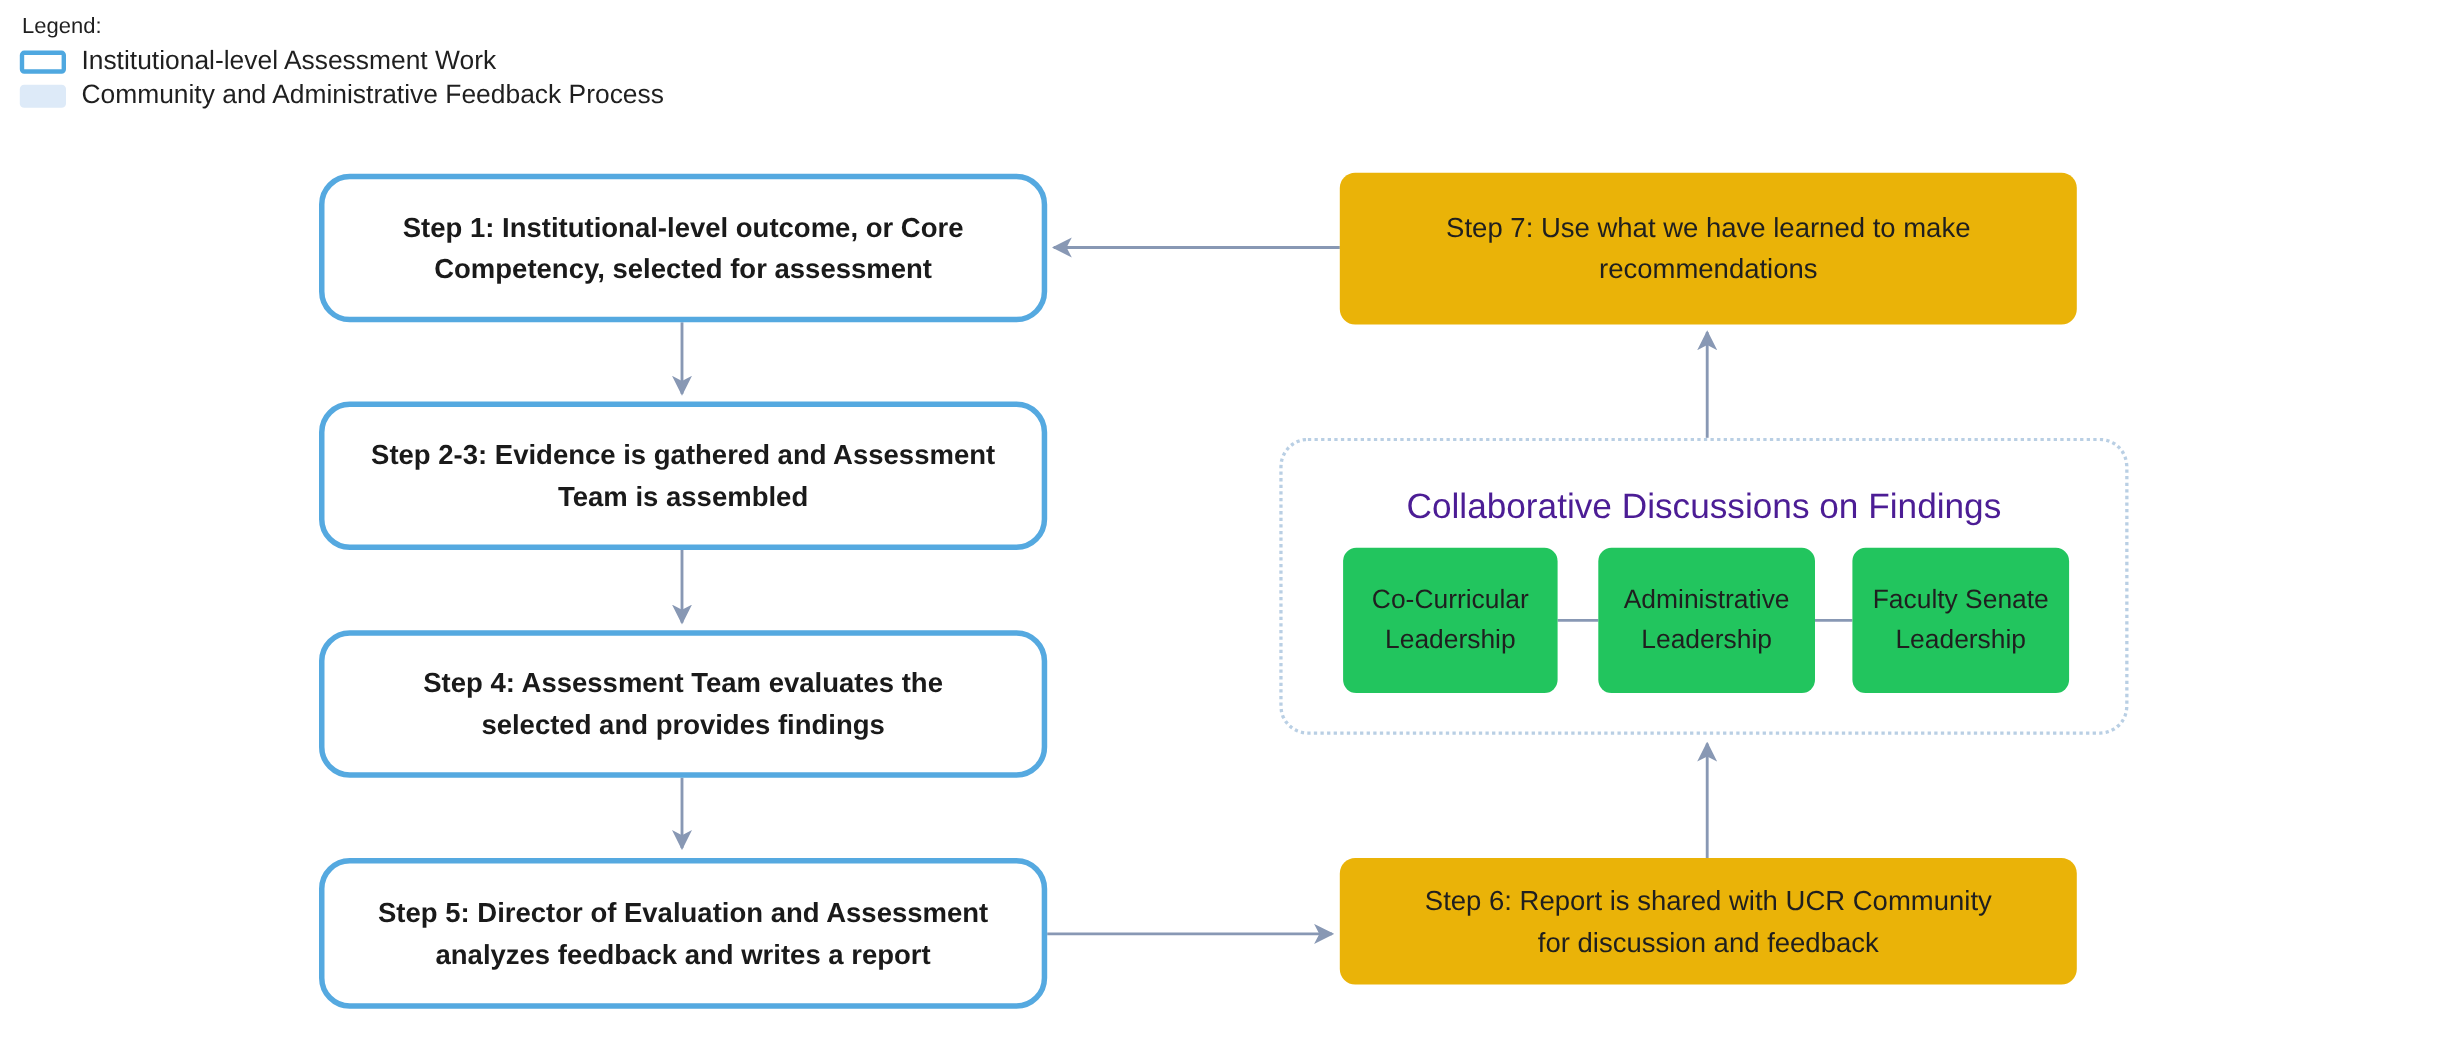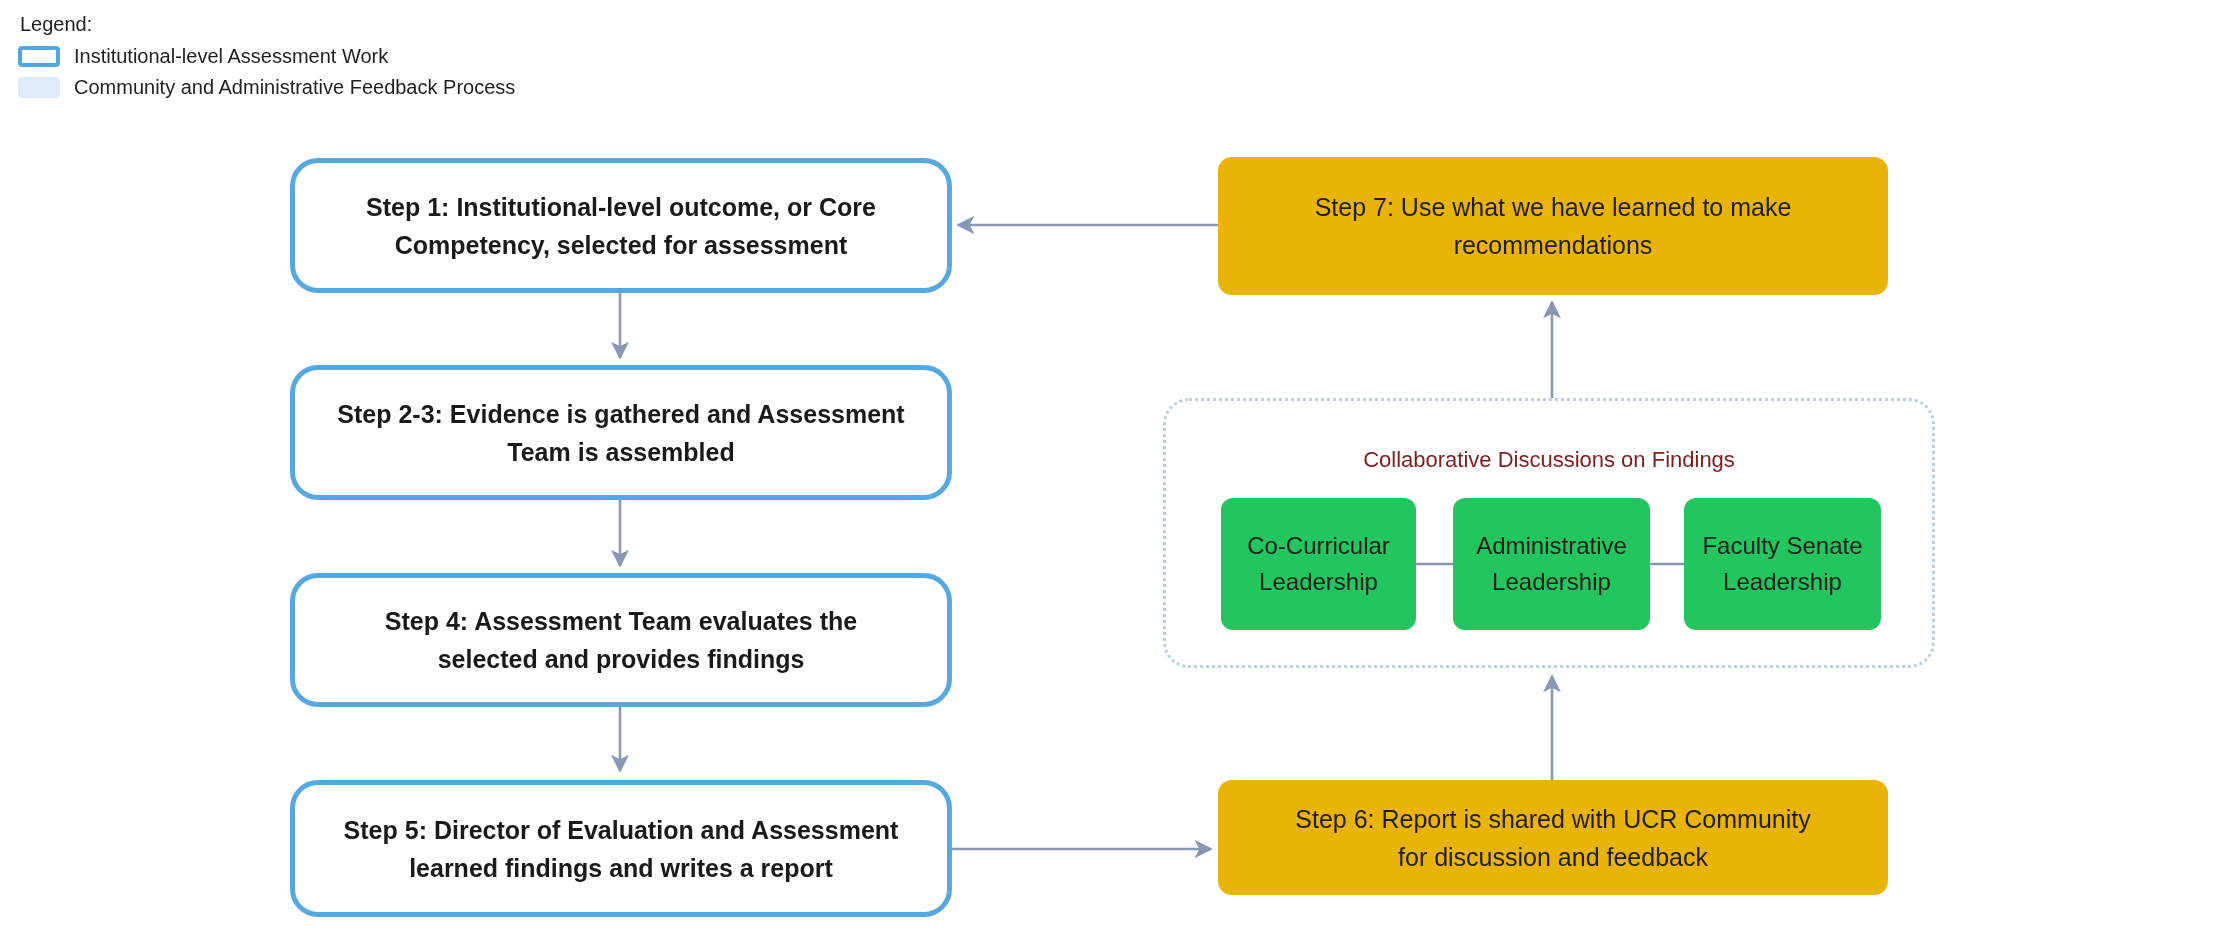--- a/index.html
+++ b/index.html
@@ -21,21 +21,21 @@
   }
   .legend-row{
     display:flex;align-items:center;height:26px;margin-bottom:5px;
   }
   .legend-swatch{
     width:42px;height:21px;border-radius:4px;flex:0 0 auto;
     margin-right:14px;
   }
   .sw-outline{background:#ffffff;border:4px solid #4fa8e0;box-sizing:border-box;}
   .sw-fill{background:#ddeaf8;border:none;}
-  .legend-label{font-size:20px;line-height:22px;color:#1f1f1f;white-space:nowrap;}
+  .legend-label{font-size:24px;line-height:22px;color:#1f1f1f;white-space:nowrap;}
 
   
   .node{
     position:absolute;
     display:flex;align-items:center;justify-content:center;
     text-align:center;
     box-sizing:border-box;
   }
   .node-text{display:block;}
 
@@ -74,23 +74,23 @@
   .group-box{
     position:absolute;
     border:3px dotted #b9cfe4;
     border-radius:26px;
     background:transparent;
     box-sizing:border-box;
   }
   .group-title{
     position:absolute;
     text-align:center;
-    font-size:22px;
+    font-size:32px;
     line-height:30px;
-    color:#7f1d1d;
+    color:#4c1d95;
     white-space:nowrap;
   }
 
   
   #links{position:absolute;left:0;top:0;width:2224px;height:946px;pointer-events:none;}
 </style>
 </head>
 <body>
 
 <div id="canvas">
@@ -151,21 +151,21 @@
   <div class="node node-outline" style="left:290px;top:573px;width:662px;height:134px;">
     <span>
       <span class="node-text">Step 4: Assessment Team evaluates the</span>
       <span class="node-text">selected and provides findings</span>
     </span>
   </div>
 
   <div class="node node-outline" style="left:290px;top:780px;width:662px;height:137px;">
     <span>
       <span class="node-text">Step 5: Director of Evaluation and Assessment</span>
-      <span class="node-text">learned findings and writes a report</span>
+      <span class="node-text">analyzes feedback and writes a report</span>
     </span>
   </div>
 
   <div class="node node-filled" style="left:1218px;top:157px;width:670px;height:138px;">
     <span>
       <span class="node-text">Step 7: Use what we have learned to make</span>
       <span class="node-text">recommendations</span>
     </span>
   </div>
 

